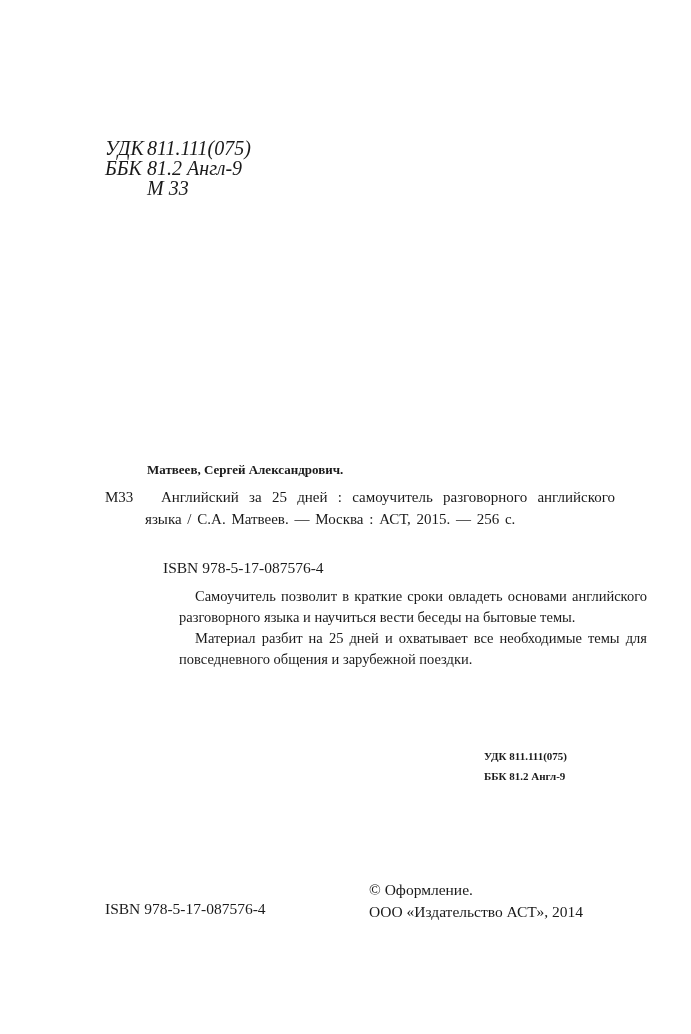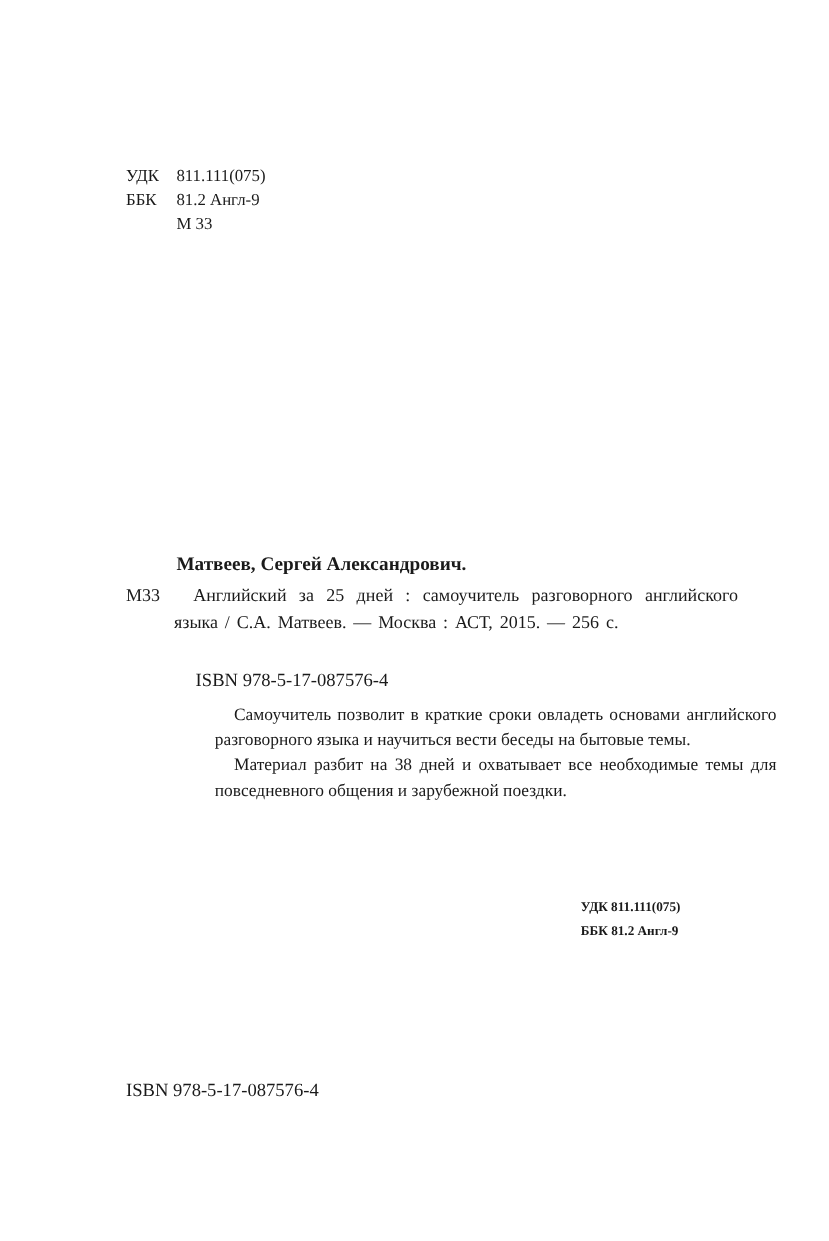--- a/index.html
+++ b/index.html
@@ -2,24 +2,24 @@
 <html><head>
   <meta charset="utf-8">
   <style>
     html, body { margin: 0; padding: 0; background: #ffffff; }
     body {
       width: 691px; height: 1034px; position: relative; overflow: hidden;
       font-family: "Liberation Serif", "DejaVu Serif", serif;
       color: #1a1a1a;
     }
     .abs { position: absolute; }
-    .codes { left: 105px; top: 138px; font-size: 14px; line-height: 20px; }
+    .codes { left: 105px; top: 138px; font-size: 20px; line-height: 20px; font-style: italic; }
     .codes .row { display: flex; }
     .codes .lbl { width: 42px; }
-    .author { left: 147px; top: 462px; font-size: 16px; font-weight: bold; }
+    .author { left: 147px; top: 462px; font-size: 13px; font-weight: bold; }
     .bib { left: 105px; top: 486px; width: 510px; font-size: 15px; line-height: 22px; }
     .bib .mark { position: absolute; left: 0; top: 0; }
     .bib .text { margin-left: 40px; text-align: justify; text-indent: 16px; word-spacing: 2px; }
     .isbn1 { left: 163px; top: 559px; font-size: 15.5px; }
     .annot { left: 147px; top: 586px; width: 468px; font-size: 14.5px; line-height: 21px; margin-left: 32px; }
     .annot p { margin: 0; text-indent: 16px; text-align: justify; }
     .codes-right { left: 484px; top: 746px; font-size: 11px; line-height: 20px; font-weight: bold; }
     .isbn2 { left: 105px; top: 900px; font-size: 15.5px; }
     .copy { left: 369px; top: 879px; font-size: 15.5px; line-height: 22px; }
   </style>
@@ -45,24 +45,26 @@
 
 <div class="abs bib">
   <span class="mark">М33</span>
   <div class="text">Английский за 25 дней : самоучитель разговорного английского языка / С.А. Матвеев. — Москва : АСТ, 2015. — 256 с.</div>
 </div>
 
 <div class="abs isbn1">ISBN 978-5-17-087576-4</div>
 
 <div class="abs annot">
   <p>Самоучитель позволит в краткие сроки овладеть основами английского разговорного языка и научиться вести беседы на бытовые темы.</p>
-  <p>Материал разбит на 38 дней и охватывает все необходимые темы для повседневного общения и зарубежной поездки.</p>
+  <p>Материал разбит на 25 дней и охватывает все необходимые темы для повседневного общения и зарубежной поездки.</p>
 </div>
 
 <div class="abs codes-right">
   <div>УДК 811.111(075)</div>
   <div>ББК 81.2 Англ-9</div>
 </div>
 
 <div class="abs isbn2">ISBN 978-5-17-087576-4</div>
 
 <div class="abs copy">
+  <div>© Оформление.</div>
+  <div>ООО «Издательство АСТ», 2014</div>
 </div>
 
 </body></html>

